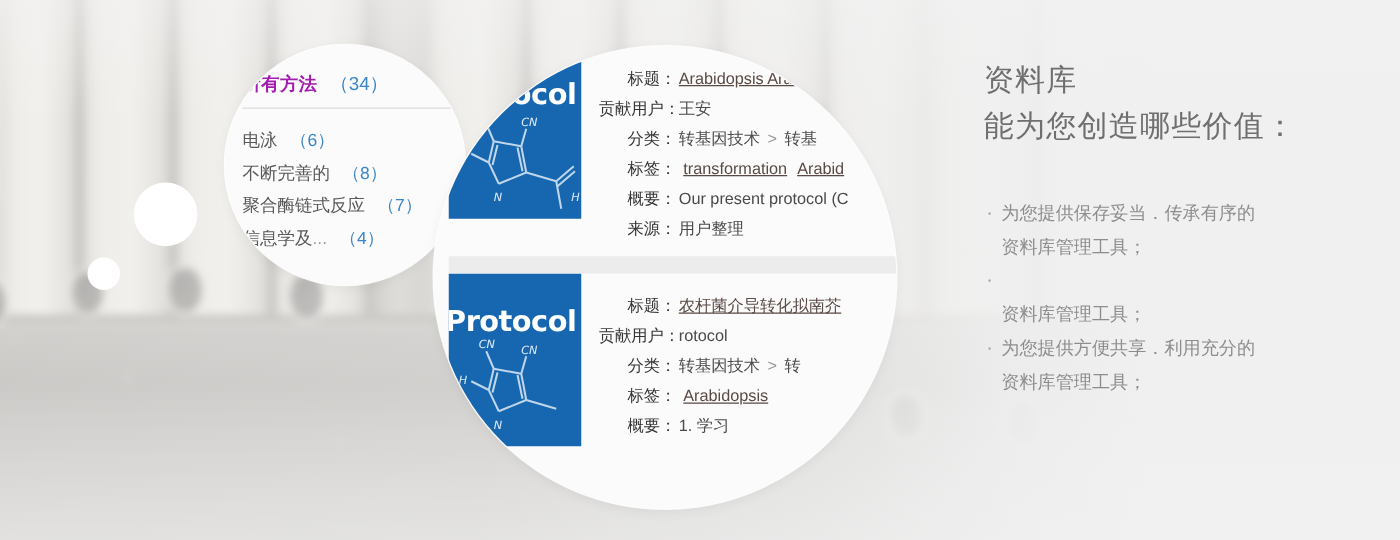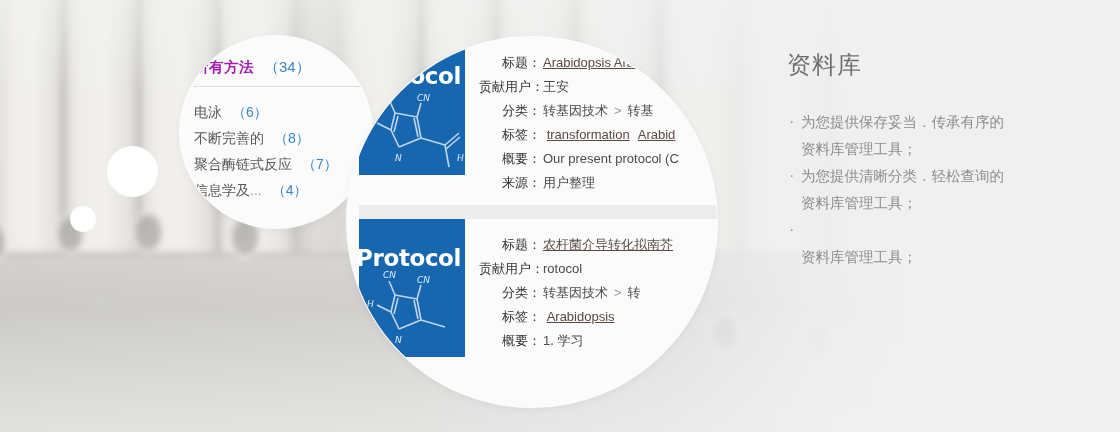--- a/index.html
+++ b/index.html
@@ -73,21 +73,21 @@
   .mlab{width:62px;min-width:62px;text-align:right;color:#333;}
   .mlab:after{content:"：";}
   .mval{padding-left:2px;color:#4a4a4a;}
   .mval a{color:#5a4a44;text-decoration:underline;}
   .mval .tag{color:#5a4a44;text-decoration:underline;margin-right:8px;}
   .mval .sep{color:#9a9a9a;margin:0 6px;}
 
   
   .right{position:absolute;left:787px;top:46px;width:300px;}
   .r-title{font-size:24px;color:#6f6f6f;line-height:37px;letter-spacing:1px;font-weight:normal;margin:0;}
-  .r-list{margin:26px 0 0 0;padding:0;list-style:none;}
+  .r-list{margin:38px 0 0 0;padding:0;list-style:none;}
   .r-list li{font-size:14.5px;color:#8d8d8d;line-height:27px;position:relative;padding-left:14px;}
   .r-list li:before{content:"·";position:absolute;left:2px;top:-1px;color:#9e9e9e;font-size:16px;}
 </style>
 </head>
 <body>
 
 <div id="stage">
 
   <div class="bg">
     <div class="bg-blur">
@@ -279,30 +279,31 @@
           </div>
         </div>
       </div>
 
     </div>
   </div>
 
   <div class="right">
     <h1 class="r-title">
       <span>资料库</span><br>
+      <span>能为您创造哪些价值：</span>
     </h1>
     <ul class="r-list">
       <li>
         <span>为您提供保存妥当．传承有序的</span><br>
         <span>资料库管理工具；</span>
       </li>
       <li>
-        <span>为您提供清晰分类．轻松查询的</span><br>
+        <br>
         <span>资料库管理工具；</span>
       </li>
       <li>
-        <br>
+        <span>为您提供方便共享．利用充分的</span><br>
         <span>资料库管理工具；</span>
       </li>
     </ul>
   </div>
 
 </div>
 
 </body></html>

